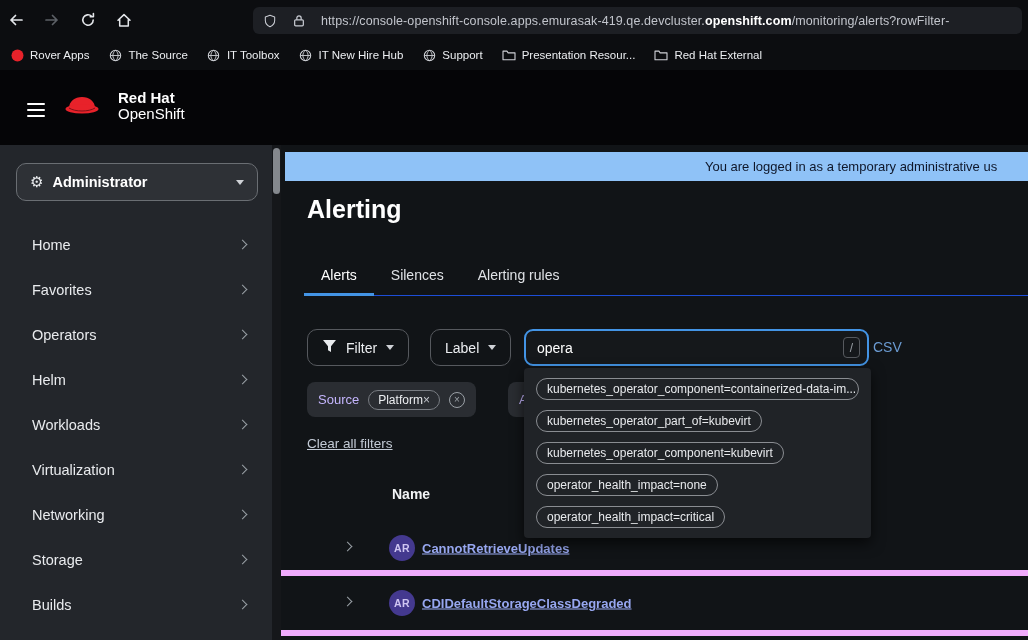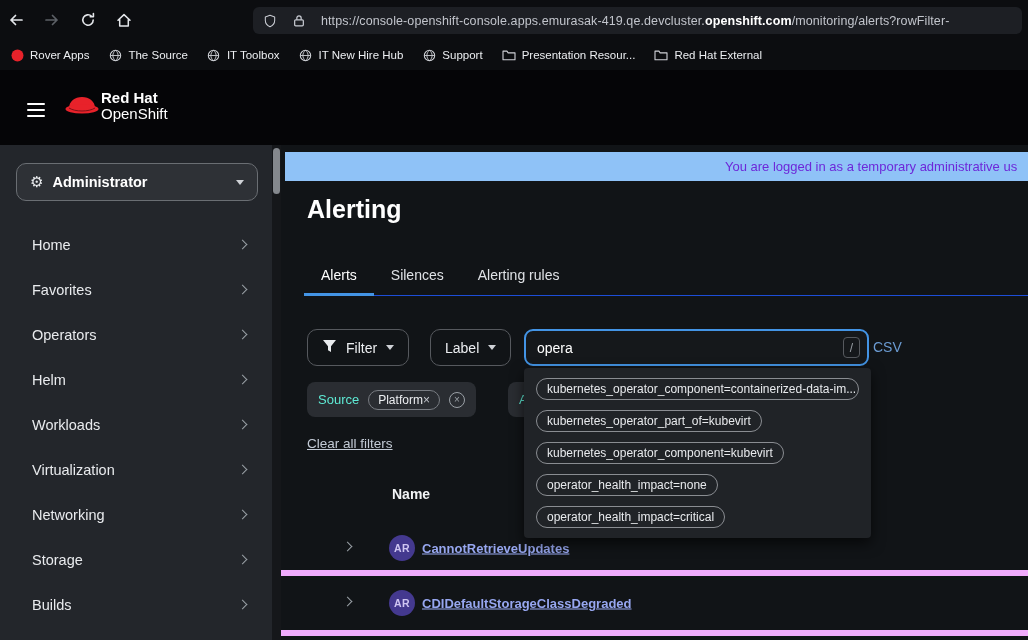--- a/index.html
+++ b/index.html
@@ -14,21 +14,21 @@
   .url-domain { color:#ffffff; font-weight:700; }
 
   .bookmarks-bar { position:absolute; top:40px; left:0; width:1028px; height:30px; background:#0c0d10; display:flex; align-items:center; padding-left:10px; gap:19px; }
   .bookmark { display:flex; align-items:center; gap:6px; color:#eceef1; font-size:11.5px; white-space:nowrap; cursor:pointer; }
   .bm-icon { width:14px; height:14px; display:flex; align-items:center; justify-content:center; }
 
   
   .masthead { position:absolute; top:70px; left:0; width:1028px; height:75px; background:#050507; }
   .hamburger { position:absolute; left:27px; top:33px; width:18px; height:14px; display:flex; flex-direction:column; justify-content:space-between; cursor:pointer; }
   .hamburger span { display:block; height:2px; background:#ffffff; border-radius:1px; }
-  .brand { position:absolute; left:64px; top:20px; display:flex; align-items:center; gap:1px; }
+  .brand { position:absolute; left:64px; top:20px; display:flex; align-items:center; gap:18px; }
   .brand-text { color:#fff; font-size:15px; line-height:16px; }
   .brand-line1 { font-weight:700; }
   .brand-line2 { font-weight:500; }
 
   
   .sidebar { position:absolute; top:145px; left:0; width:272px; bottom:0; background:#23262b; }
   .perspective { position:absolute; top:18px; left:16px; width:242px; height:38px; border:1px solid #6a6e73; border-radius:10px; background:#2e3136; display:flex; align-items:center; padding:0 13px; gap:9px; color:#fff; cursor:pointer; }
   .perspective-label { flex:1; font-weight:700; font-size:14.5px; }
   .gear { font-size:15px; color:#e8eaed; }
   .side-nav { position:absolute; top:77px; left:0; right:0; }
@@ -37,42 +37,42 @@
   .chev { width:7px; height:7px; border-right:1.6px solid #9aa0a6; border-bottom:1.6px solid #9aa0a6; transform:rotate(-45deg); }
   .caret { width:0; height:0; border-left:4px solid transparent; border-right:4px solid transparent; border-top:5px solid #cfd2d7; }
 
   
   .scrollbar { position:absolute; top:145px; left:272px; width:9px; bottom:0; background:#15171a; }
   .scroll-thumb { position:absolute; top:3px; left:1px; width:7px; height:46px; background:#84888d; border-radius:4px; }
 
   
   .content { position:absolute; top:145px; left:281px; width:747px; bottom:0; background:#111417; }
   .banner { position:absolute; top:7px; left:4px; right:0; height:29px; background:#8fc2f7; overflow:hidden; }
-  .banner span { position:absolute; left:440px; top:0; line-height:29px; font-size:13px; color:#6d28d9; white-space:nowrap; }
+  .banner span { position:absolute; left:420px; top:0; line-height:29px; font-size:13px; color:#0f172a; white-space:nowrap; }
   .page-title { position:absolute; top:50px; left:26px; font-size:25px; font-weight:700; color:#ffffff; }
 
   .tabs { position:absolute; top:112px; left:23px; right:0; display:flex; border-bottom:1px solid #1d4ed8; }
   .tab { padding:10px 17px 12px; font-size:14px; color:#dfe2e6; position:relative; cursor:pointer; }
   .tab.active { color:#fff; }
   .tab.active::after { content:""; position:absolute; left:0; right:0; bottom:-1px; height:3px; background:#4394e5; }
 
   .btn { position:absolute; top:184px; height:37px; border:1px solid #56595e; border-radius:10px; background:transparent; display:flex; align-items:center; gap:9px; padding:0 14px; color:#eceef1; font-size:14px; cursor:pointer; }
   .filter-btn { left:26px; }
   .label-btn { left:149px; }
 
   .search-wrap { position:absolute; top:184px; left:243px; width:345px; height:37px; }
   .search-input { width:100%; height:100%; background:#15181b; border:2px solid #4394e5; border-radius:9px; color:#fff; font-size:14px; font-family:"Liberation Sans", sans-serif; padding:0 32px 0 11px; outline:none; }
   .slash-badge { position:absolute; right:9px; top:8px; width:17px; height:21px; border:1px solid #56595e; border-radius:4px; color:#9aa0a6; font-size:12px; display:flex; align-items:center; justify-content:center; }
   .csv-link { position:absolute; top:194px; left:592px; font-size:14px; color:#6b9bd2; cursor:pointer; }
 
   .chip-row { position:absolute; top:237px; left:0; right:0; height:35px; }
   .chip-group { position:absolute; top:0; height:35px; background:#2a2d32; border-radius:8px; display:flex; align-items:center; gap:9px; padding:0 11px; }
   .chip-group.source { left:26px; }
   .chip-group.partial { left:227px; width:150px; z-index:1; overflow:hidden; }
-  .chip-group-label { color:#5eead4; font-size:13px; }
+  .chip-group-label { color:#c4b5fd; font-size:13px; }
   .chip { border:1px solid #787c82; border-radius:12px; display:flex; align-items:center; padding:2px 9px; color:#eceef1; font-size:12px; }
   .chip-x { color:#c2c5cc; font-size:12px; line-height:1; cursor:pointer; }
   .group-close { width:16px; height:16px; border:1px solid #9aa0a6; border-radius:50%; color:#9aa0a6; font-size:10px; display:flex; align-items:center; justify-content:center; cursor:pointer; flex:none; }
 
   .clear-link { position:absolute; top:291px; left:26px; font-size:13.5px; color:#c3cbd6; text-decoration:underline; cursor:pointer; }
 
   .suggest-menu { position:absolute; top:223px; left:243px; width:347px; background:#202327; border-radius:4px; box-shadow:0 5px 14px rgba(0,0,0,.65); padding:10px 12px; display:flex; flex-direction:column; align-items:flex-start; gap:10px; z-index:20; }
   .suggest-pill { max-width:100%; overflow:hidden; white-space:nowrap; border:1px solid #8a8d92; border-radius:13px; padding:3px 10px; color:#e8eaed; font-size:12px; cursor:pointer; }
 
   .table-header { position:absolute; top:341px; left:111px; font-size:14px; font-weight:700; color:#f2f4f6; }

